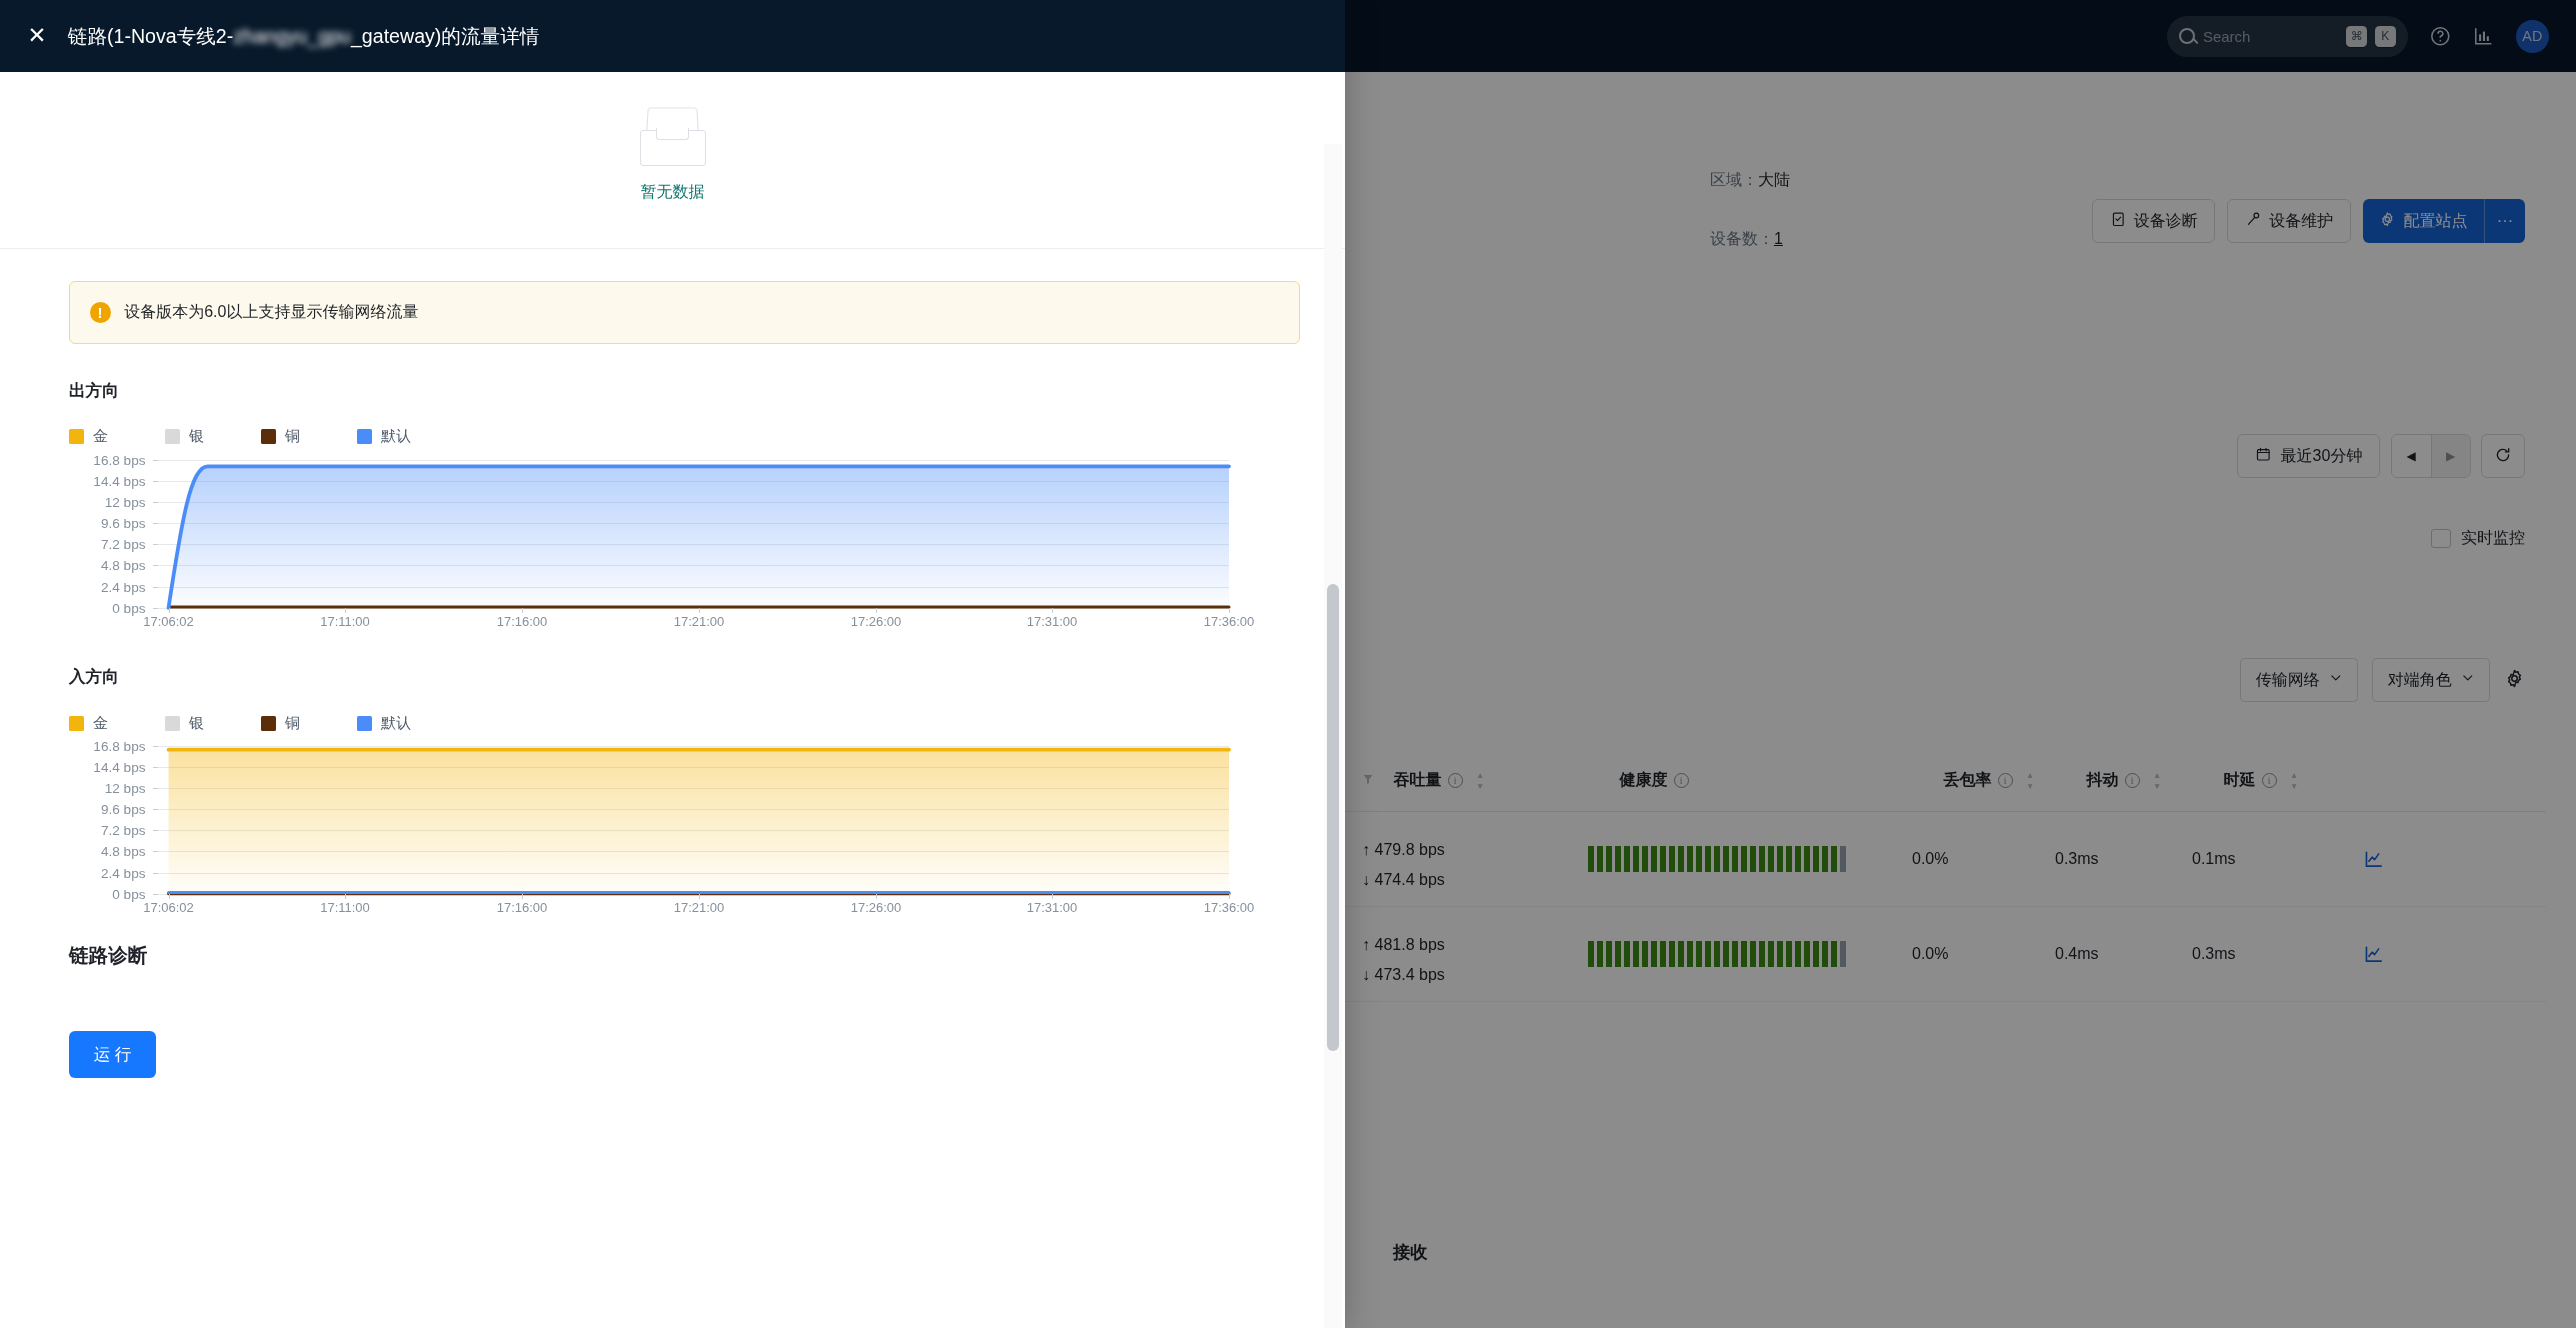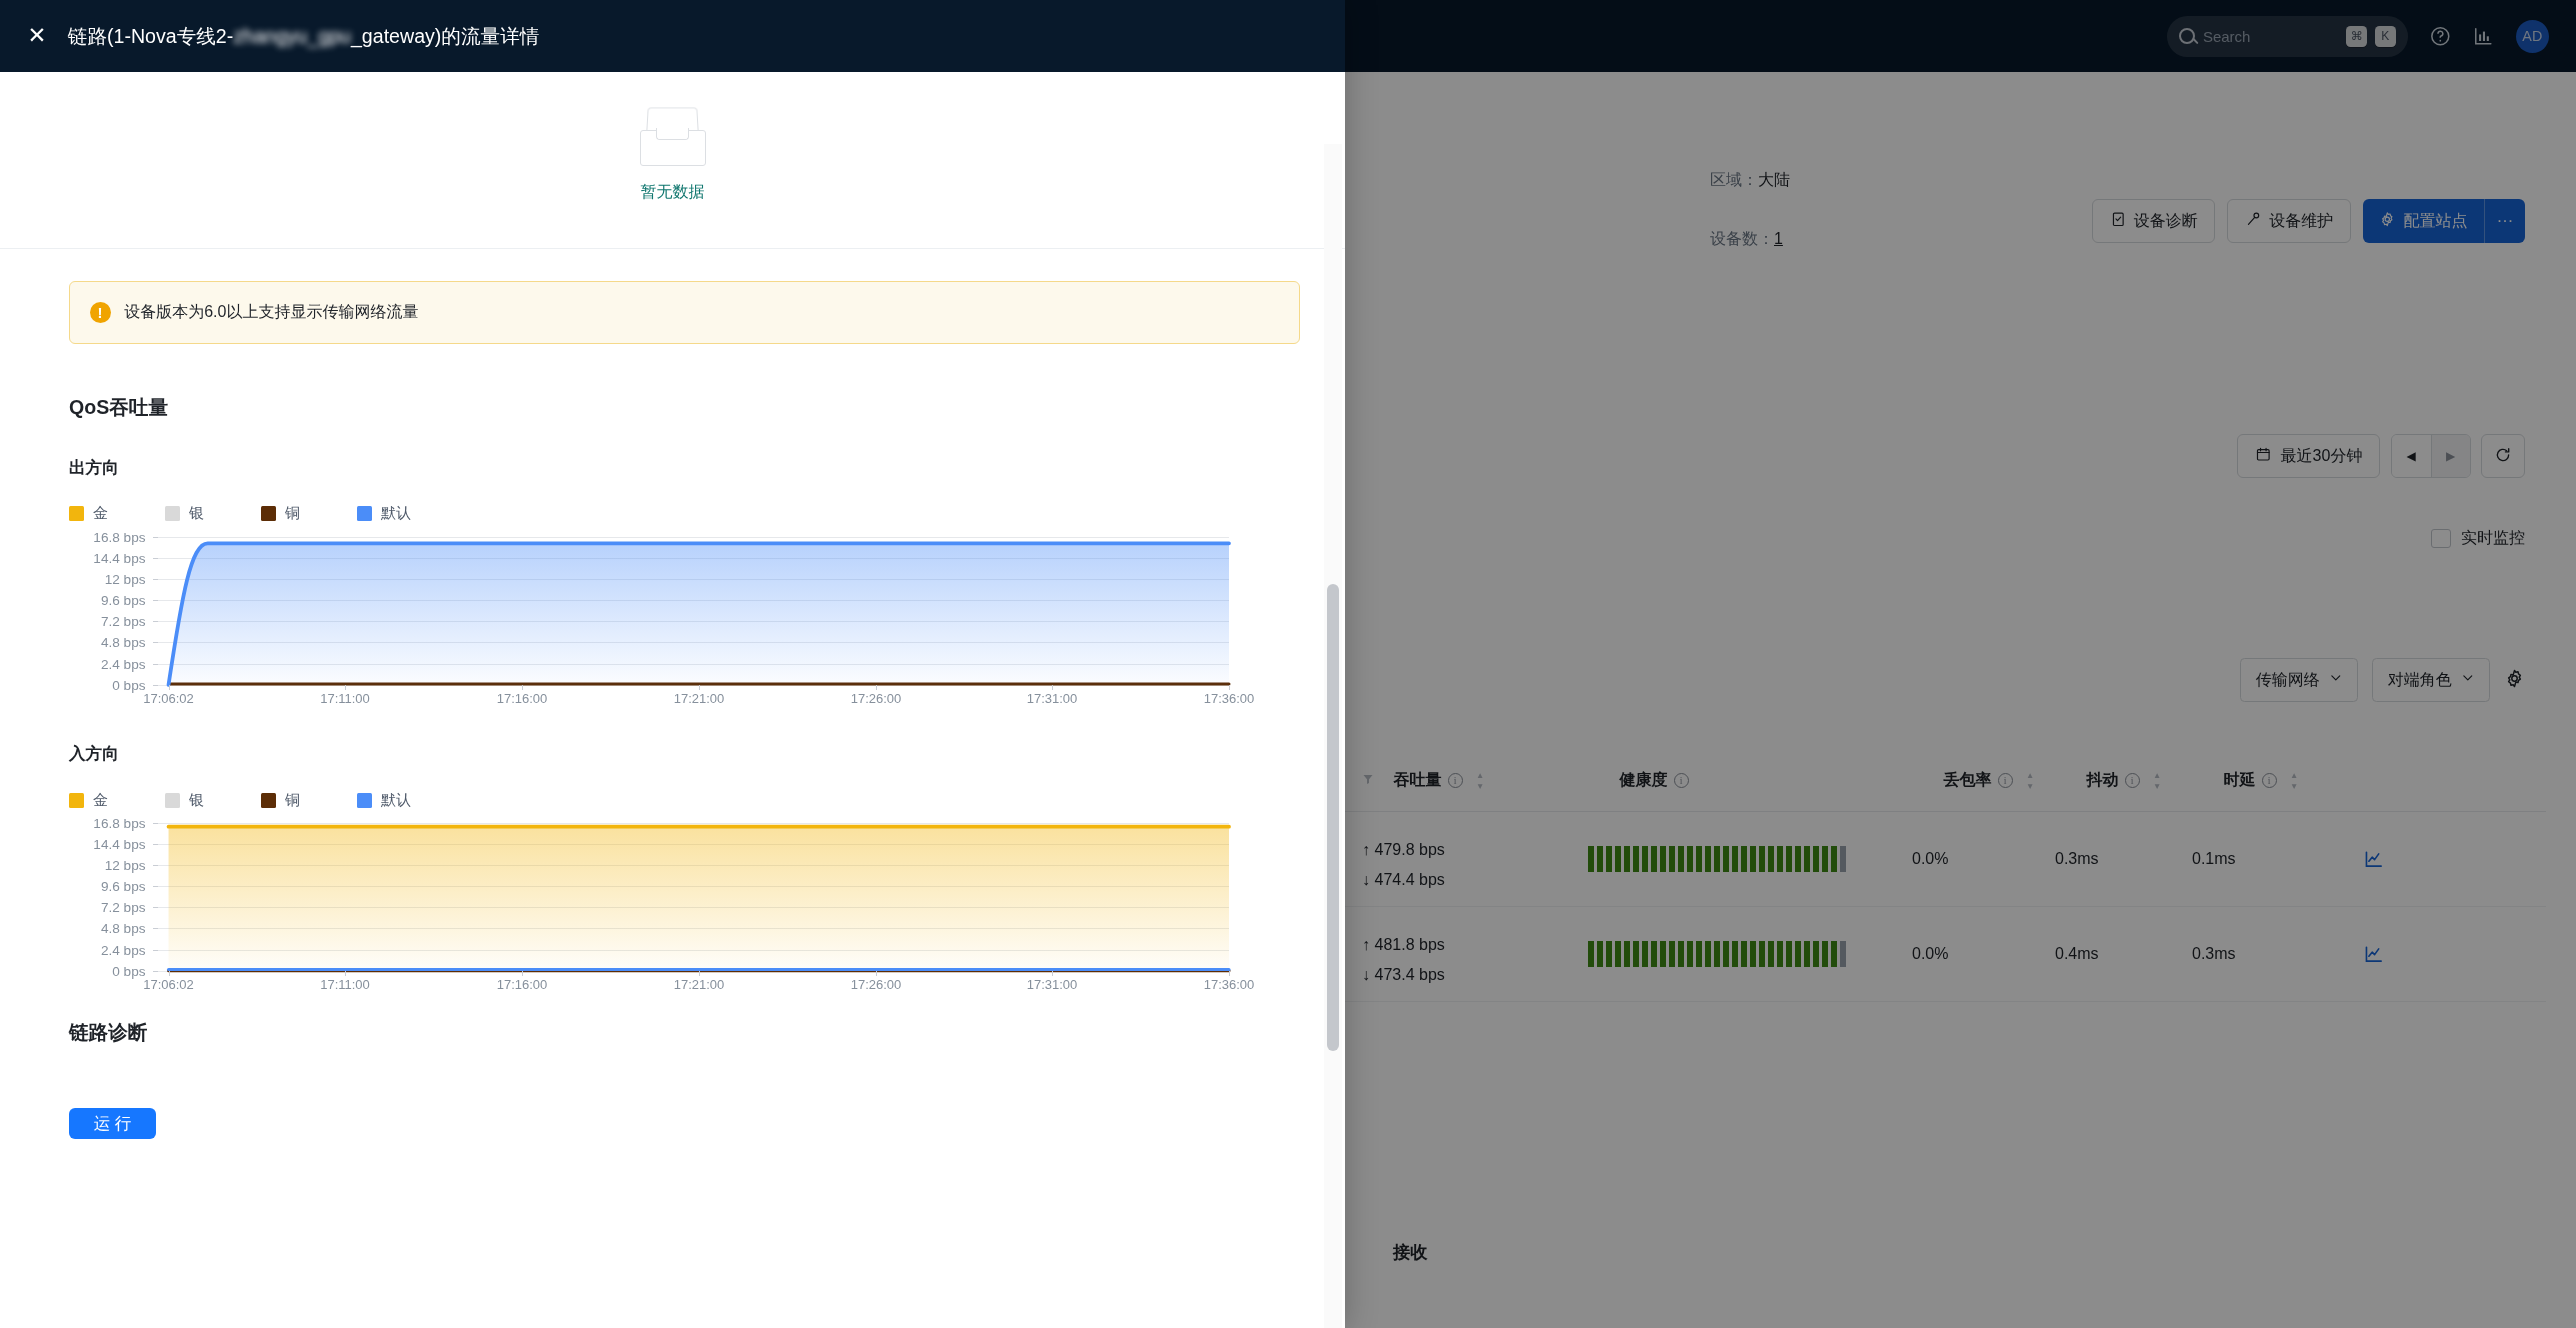--- a/index.html
+++ b/index.html
@@ -213,21 +213,21 @@
   .gridline { position: absolute; left: 0; right: 0; height: 0.8px; background: #e6e8eb; }
   .tickmark { position: absolute; left: -5.3px; width: 5.3px; height: 0.8px; background: #c9cdd4; }
   .xaxis { position: absolute; left: 89px; right: 0; top: 148px; height: 16.6px; }
   .xtick {
     position: absolute; font-size: 13px; color: #86909c; transform: translateX(-50%); white-space: nowrap;
   }
   .xtickmark { position: absolute; top: 0; width: 0.8px; height: 5.3px; background: #c9cdd4; }
 
   .run-wrap { margin: 62px 0 0 69px; }
   .runbtn {
-    width: 87px; height: 31px; background: #1677ff; color: #fff; border: none; border-radius: 6px;
+    width: 87px; height: 47px; background: #1677ff; color: #fff; border: none; border-radius: 6px;
     font-size: 16.6px; letter-spacing: 4.5px; padding-left: 4.5px; cursor: pointer;
   }
 
   .drawer-scrollbar {
     position: absolute; right: 6px; top: 512px; width: 12px; height: 467px;
     background: #c4c7cc; border-radius: 6px;
   }
   .drawer-scrolltrack {
     position: absolute; right: 3px; top: 72px; width: 18px; bottom: 0; background: #fafafa;
   }
@@ -531,21 +531,20 @@
       <div class="empty-text">暂无数据</div>
     </div>
 
     <div class="divider-soft"></div>
 
     <div class="alert">
       <span class="alert-ic">!</span>
       <span class="alert-text">设备版本为6.0以上支持显示传输网络流量</span>
     </div>
 
-    <div class="sect-title">QoS吞吐量</div>
 
     <div class="sub-title">出方向</div>
     <div class="legend">
         <span class="legend-item">
           <span class="legend-sw" style="background:#f2b50d"></span>
           <span class="legend-lb">金</span>
         </span>
         <span class="legend-item">
           <span class="legend-sw" style="background:#d9d9d9"></span>
           <span class="legend-lb">银</span>

